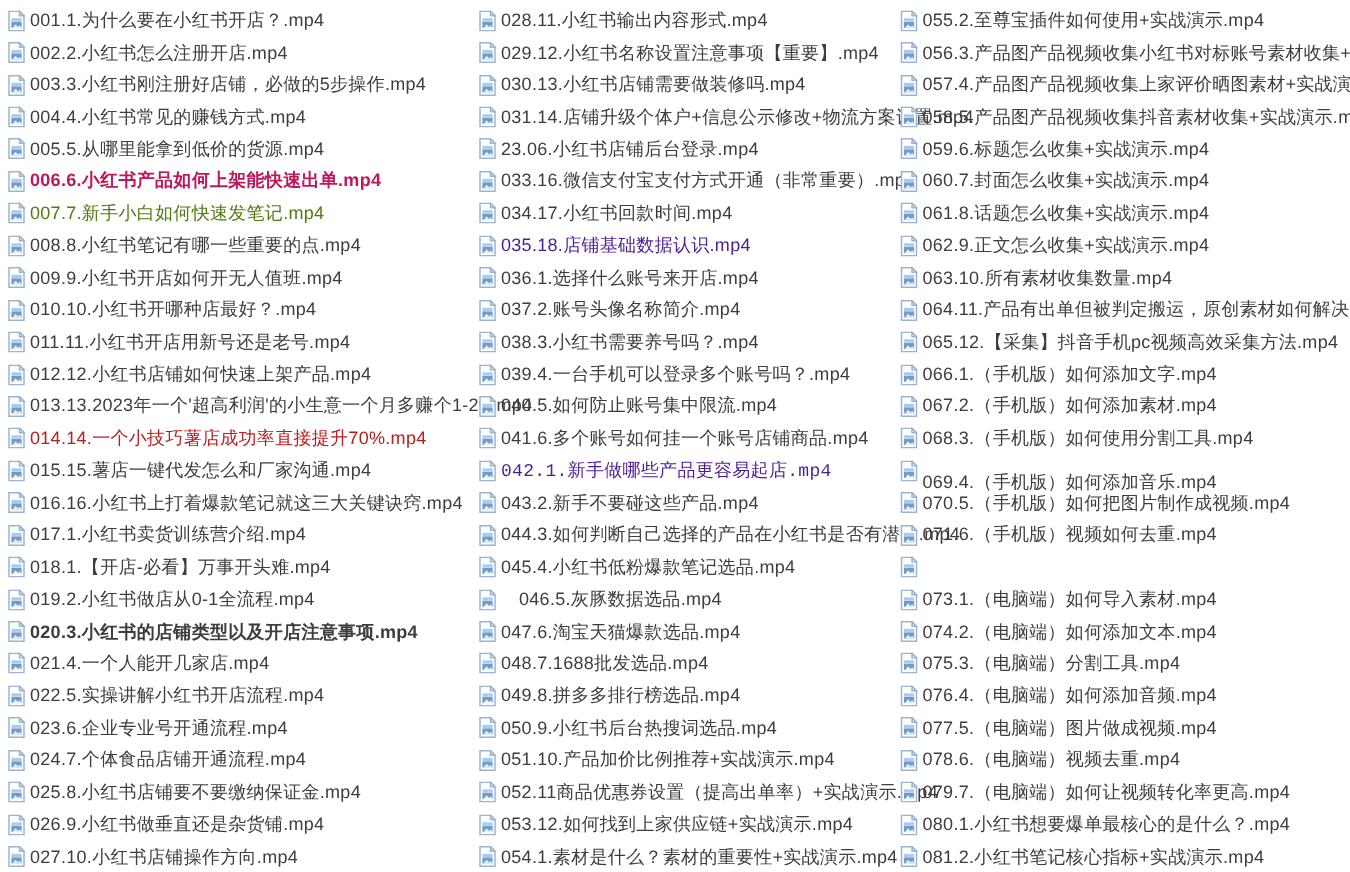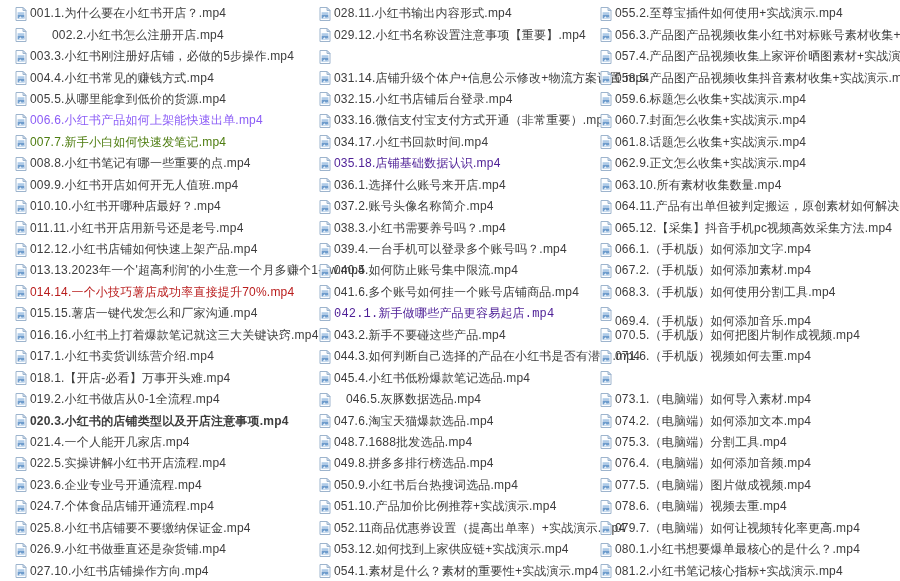--- a/index.html
+++ b/index.html
@@ -19,21 +19,21 @@
     inset: 0;
     background: #ffffff;
     overflow: hidden;
   }
   .file-column {
     position: absolute;
     top: 3px;
     display: flex;
     flex-direction: column;
   }
-  .file-column.col-0 { left: 15px;   width: 310px; text-align: right; }
+  .file-column.col-0 { left: 5px;   width: 310px; text-align: right; }
   .file-column.col-1 { left: 319px; width: 281px; }
   .file-column.col-2 { left: 600px; width: 300px; }
   .file-item {
     height: 21.45px;
     display: flex;
     align-items: center;
     white-space: nowrap;
     cursor: default;
   }
   .file-icon {
@@ -71,21 +71,21 @@
   <div class="file-item">
     <span class="file-icon">
       <svg width="12" height="14" viewBox="0 0 12 14" xmlns="http://www.w3.org/2000/svg">
         <path class="i-page" d="M1 0.5 H8 L11 3.5 V13.5 H1 Z" stroke-width="1" fill="#fdfeff" stroke="#9db4cd"></path>
         <path class="i-fold" d="M8 0.5 L11 3.5 H8 Z" stroke-width="1" fill="#d9e6f4" stroke="#9db4cd"></path>
         <rect class="i-acc-light" x="2.6" y="5.2" width="6.8" height="2.2" fill="#aecbe8"></rect>
         <rect class="i-acc" x="2.6" y="7.6" width="6.8" height="4.0" fill="#6e9ccc"></rect>
         <path class="i-peak" d="M3.4 11.6 L5.4 9.2 L7.0 11.0 L8.2 9.9 L9.4 11.6 Z" fill="#e8f1fa"></path>
       </svg>
     </span>
-    <span class="file-name" style="color: rgb(61, 61, 61); margin-left: 22px;">002.2.小红书怎么注册开店.mp4</span>
+    <span class="file-name" style="color: rgb(61, 61, 61);">002.2.小红书怎么注册开店.mp4</span>
   </div>
 
   <div class="file-item">
     <span class="file-icon">
       <svg width="12" height="14" viewBox="0 0 12 14" xmlns="http://www.w3.org/2000/svg">
         <path class="i-page" d="M1 0.5 H8 L11 3.5 V13.5 H1 Z" stroke-width="1" fill="#fdfeff" stroke="#9db4cd"></path>
         <path class="i-fold" d="M8 0.5 L11 3.5 H8 Z" stroke-width="1" fill="#d9e6f4" stroke="#9db4cd"></path>
         <rect class="i-acc-light" x="2.6" y="5.2" width="6.8" height="2.2" fill="#aecbe8"></rect>
         <rect class="i-acc" x="2.6" y="7.6" width="6.8" height="4.0" fill="#6e9ccc"></rect>
         <path class="i-peak" d="M3.4 11.6 L5.4 9.2 L7.0 11.0 L8.2 9.9 L9.4 11.6 Z" fill="#e8f1fa"></path>
@@ -123,21 +123,21 @@
   <div class="file-item">
     <span class="file-icon">
       <svg width="12" height="14" viewBox="0 0 12 14" xmlns="http://www.w3.org/2000/svg">
         <path class="i-page" d="M1 0.5 H8 L11 3.5 V13.5 H1 Z" stroke-width="1" fill="#fdfeff" stroke="#9db4cd"></path>
         <path class="i-fold" d="M8 0.5 L11 3.5 H8 Z" stroke-width="1" fill="#d9e6f4" stroke="#9db4cd"></path>
         <rect class="i-acc-light" x="2.6" y="5.2" width="6.8" height="2.2" fill="#aecbe8"></rect>
         <rect class="i-acc" x="2.6" y="7.6" width="6.8" height="4.0" fill="#6e9ccc"></rect>
         <path class="i-peak" d="M3.4 11.6 L5.4 9.2 L7.0 11.0 L8.2 9.9 L9.4 11.6 Z" fill="#e8f1fa"></path>
       </svg>
     </span>
-    <span class="file-name" style="color: #8b5cf6;">006.6.小红书产品如何上架能快速出单.mp4</span>
+    <span class="file-name" style="color: #be185d; font-weight: bold;">006.6.小红书产品如何上架能快速出单.mp4</span>
   </div>
 
   <div class="file-item">
     <span class="file-icon">
       <svg width="12" height="14" viewBox="0 0 12 14" xmlns="http://www.w3.org/2000/svg">
         <path class="i-page" d="M1 0.5 H8 L11 3.5 V13.5 H1 Z" stroke-width="1" fill="#fdfeff" stroke="#9db4cd"></path>
         <path class="i-fold" d="M8 0.5 L11 3.5 H8 Z" stroke-width="1" fill="#d9e6f4" stroke="#9db4cd"></path>
         <rect class="i-acc-light" x="2.6" y="5.2" width="6.8" height="2.2" fill="#aecbe8"></rect>
         <rect class="i-acc" x="2.6" y="7.6" width="6.8" height="4.0" fill="#6e9ccc"></rect>
         <path class="i-peak" d="M3.4 11.6 L5.4 9.2 L7.0 11.0 L8.2 9.9 L9.4 11.6 Z" fill="#e8f1fa"></path>
@@ -436,20 +436,21 @@
   <div class="file-item">
     <span class="file-icon">
       <svg width="12" height="14" viewBox="0 0 12 14" xmlns="http://www.w3.org/2000/svg">
         <path class="i-page" d="M1 0.5 H8 L11 3.5 V13.5 H1 Z" stroke-width="1" fill="#fdfeff" stroke="#9db4cd"></path>
         <path class="i-fold" d="M8 0.5 L11 3.5 H8 Z" stroke-width="1" fill="#d9e6f4" stroke="#9db4cd"></path>
         <rect class="i-acc-light" x="2.6" y="5.2" width="6.8" height="2.2" fill="#aecbe8"></rect>
         <rect class="i-acc" x="2.6" y="7.6" width="6.8" height="4.0" fill="#6e9ccc"></rect>
         <path class="i-peak" d="M3.4 11.6 L5.4 9.2 L7.0 11.0 L8.2 9.9 L9.4 11.6 Z" fill="#e8f1fa"></path>
       </svg>
     </span>
+    <span class="file-name" style="color: rgb(61, 61, 61);">030.13.小红书店铺需要做装修吗.mp4</span>
   </div>
 
   <div class="file-item">
     <span class="file-icon">
       <svg width="12" height="14" viewBox="0 0 12 14" xmlns="http://www.w3.org/2000/svg">
         <path class="i-page" d="M1 0.5 H8 L11 3.5 V13.5 H1 Z" stroke-width="1" fill="#fdfeff" stroke="#9db4cd"></path>
         <path class="i-fold" d="M8 0.5 L11 3.5 H8 Z" stroke-width="1" fill="#d9e6f4" stroke="#9db4cd"></path>
         <rect class="i-acc-light" x="2.6" y="5.2" width="6.8" height="2.2" fill="#aecbe8"></rect>
         <rect class="i-acc" x="2.6" y="7.6" width="6.8" height="4.0" fill="#6e9ccc"></rect>
         <path class="i-peak" d="M3.4 11.6 L5.4 9.2 L7.0 11.0 L8.2 9.9 L9.4 11.6 Z" fill="#e8f1fa"></path>
@@ -461,21 +462,21 @@
   <div class="file-item">
     <span class="file-icon">
       <svg width="12" height="14" viewBox="0 0 12 14" xmlns="http://www.w3.org/2000/svg">
         <path class="i-page" d="M1 0.5 H8 L11 3.5 V13.5 H1 Z" stroke-width="1" fill="#fdfeff" stroke="#9db4cd"></path>
         <path class="i-fold" d="M8 0.5 L11 3.5 H8 Z" stroke-width="1" fill="#d9e6f4" stroke="#9db4cd"></path>
         <rect class="i-acc-light" x="2.6" y="5.2" width="6.8" height="2.2" fill="#aecbe8"></rect>
         <rect class="i-acc" x="2.6" y="7.6" width="6.8" height="4.0" fill="#6e9ccc"></rect>
         <path class="i-peak" d="M3.4 11.6 L5.4 9.2 L7.0 11.0 L8.2 9.9 L9.4 11.6 Z" fill="#e8f1fa"></path>
       </svg>
     </span>
-    <span class="file-name" style="color: rgb(61, 61, 61);">032.15.小红书店铺后台登录.mp4</span>
+    <span class="file-name" style="color: rgb(61, 61, 61);">23.06.小红书店铺后台登录.mp4</span>
   </div>
 
   <div class="file-item">
     <span class="file-icon">
       <svg width="12" height="14" viewBox="0 0 12 14" xmlns="http://www.w3.org/2000/svg">
         <path class="i-page" d="M1 0.5 H8 L11 3.5 V13.5 H1 Z" stroke-width="1" fill="#fdfeff" stroke="#9db4cd"></path>
         <path class="i-fold" d="M8 0.5 L11 3.5 H8 Z" stroke-width="1" fill="#d9e6f4" stroke="#9db4cd"></path>
         <rect class="i-acc-light" x="2.6" y="5.2" width="6.8" height="2.2" fill="#aecbe8"></rect>
         <rect class="i-acc" x="2.6" y="7.6" width="6.8" height="4.0" fill="#6e9ccc"></rect>
         <path class="i-peak" d="M3.4 11.6 L5.4 9.2 L7.0 11.0 L8.2 9.9 L9.4 11.6 Z" fill="#e8f1fa"></path>

